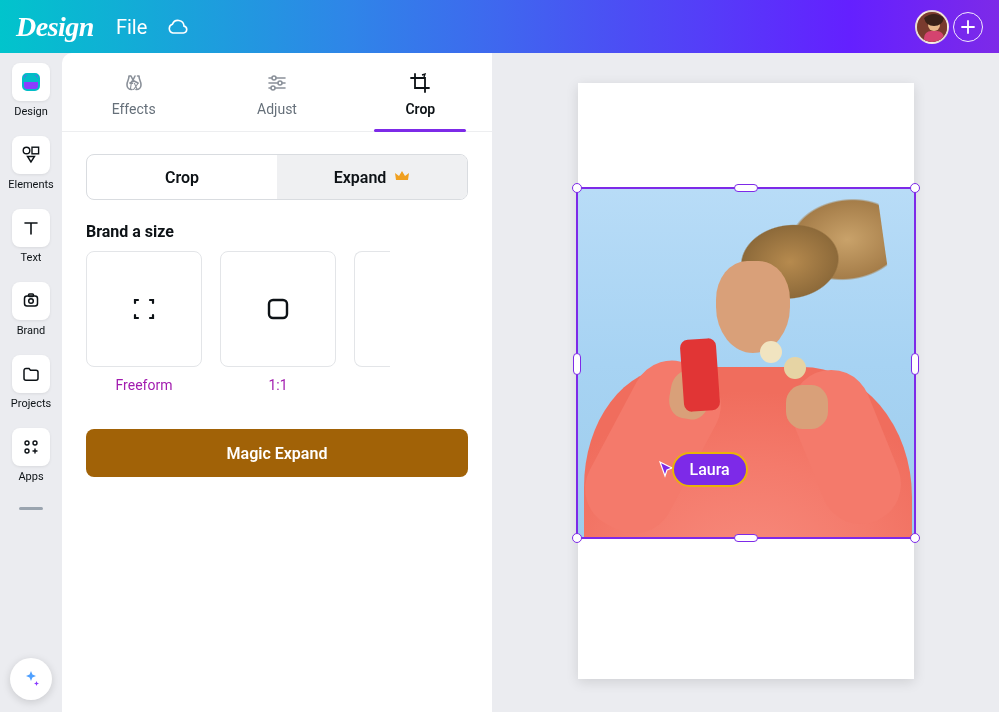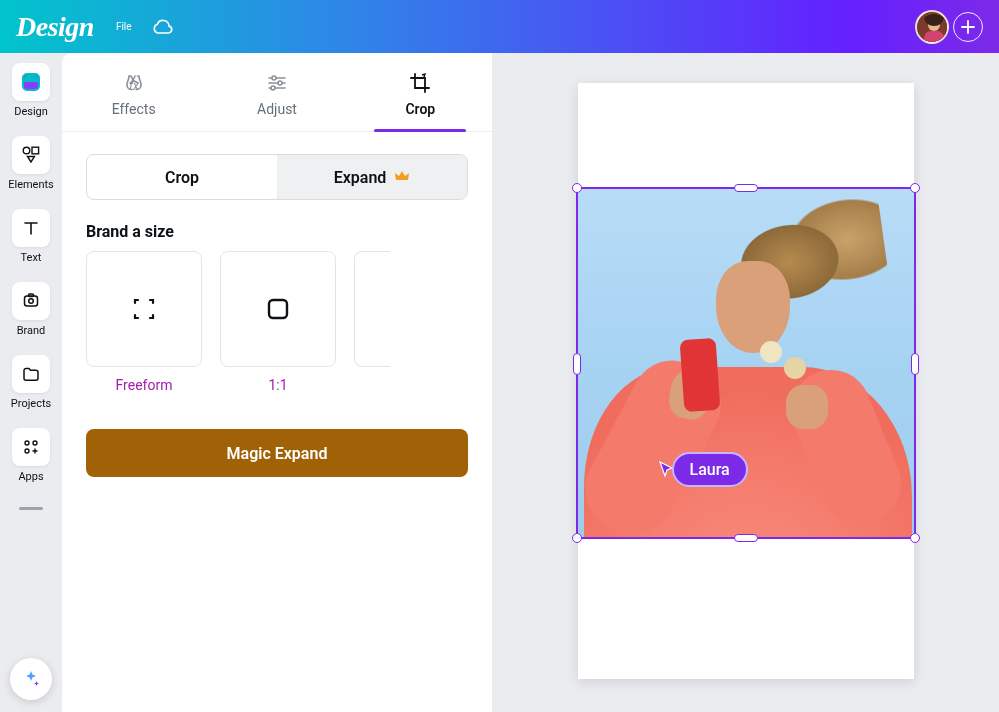--- a/index.html
+++ b/index.html
@@ -15,21 +15,21 @@
     color: #fff;
   }
   .canva-logo {
     font-family: cursive;
     font-style: italic;
     font-weight: 700;
     font-size: 28px;
     margin-right: 22px;
     letter-spacing: -0.5px;
   }
-  .file-label { font-size: 10px; margin-right: 20px; }
+  .file-label { font-size: 20px; margin-right: 20px; }
   .cloud-icon svg { display:block; }
   .header-spacer { flex: 1; }
   .avatar {
     width: 34px; height: 34px; border-radius: 50%;
     background: radial-gradient(circle at 35% 30%, #f4cfa6 0%, #d49b6a 40%, #7b3f2a 70%);
     border: 2px solid rgba(255,255,255,0.8);
     margin-right: 4px;
     overflow:hidden;
   }
   .avatar svg{display:block;}
@@ -313,21 +313,21 @@
     display:flex; align-items:center;
   }
   .collab-cursor svg{display:block; margin-right:-4px;}
   .collab-pill{
     background:#7d2ae8;
     color:#fff;
     padding:6px 16px;
     border-radius:18px;
     font-size:16px;
     font-weight:500;
-    border:2px solid #c4b5fd;
+    border:2px solid #eab308;
   }
 </style>
 </head>
 <body>
 
 <div class="top-header">
   <div class="canva-logo">Design</div>
   <div class="file-label">File</div>
   <div class="cloud-icon">
     <svg width="22" height="16" viewBox="0 0 22 16" fill="none">

